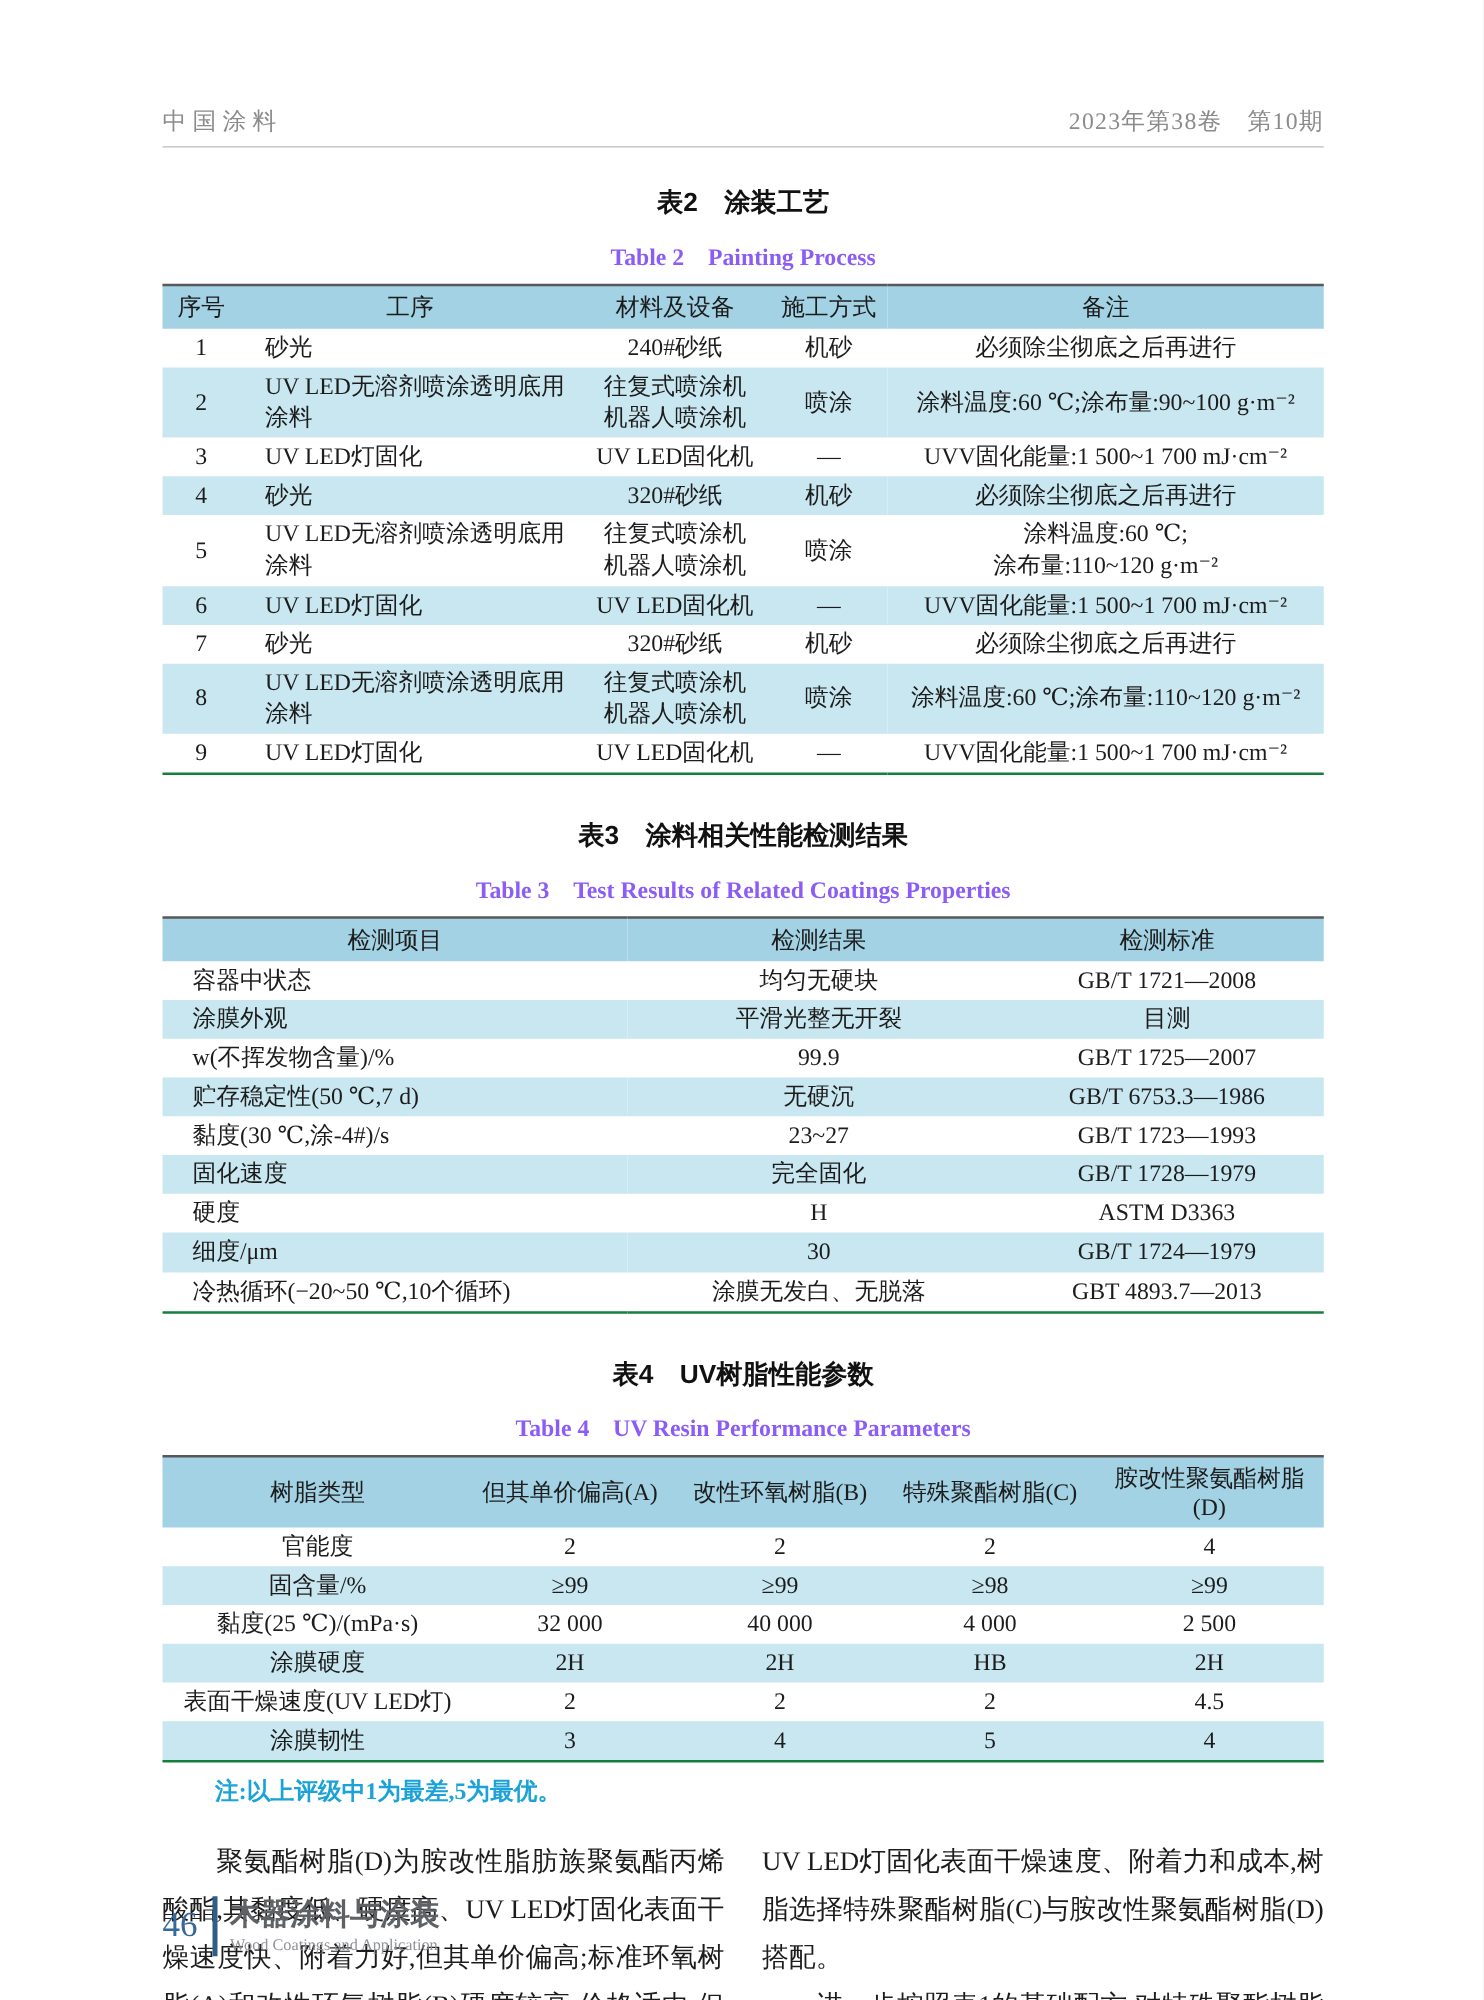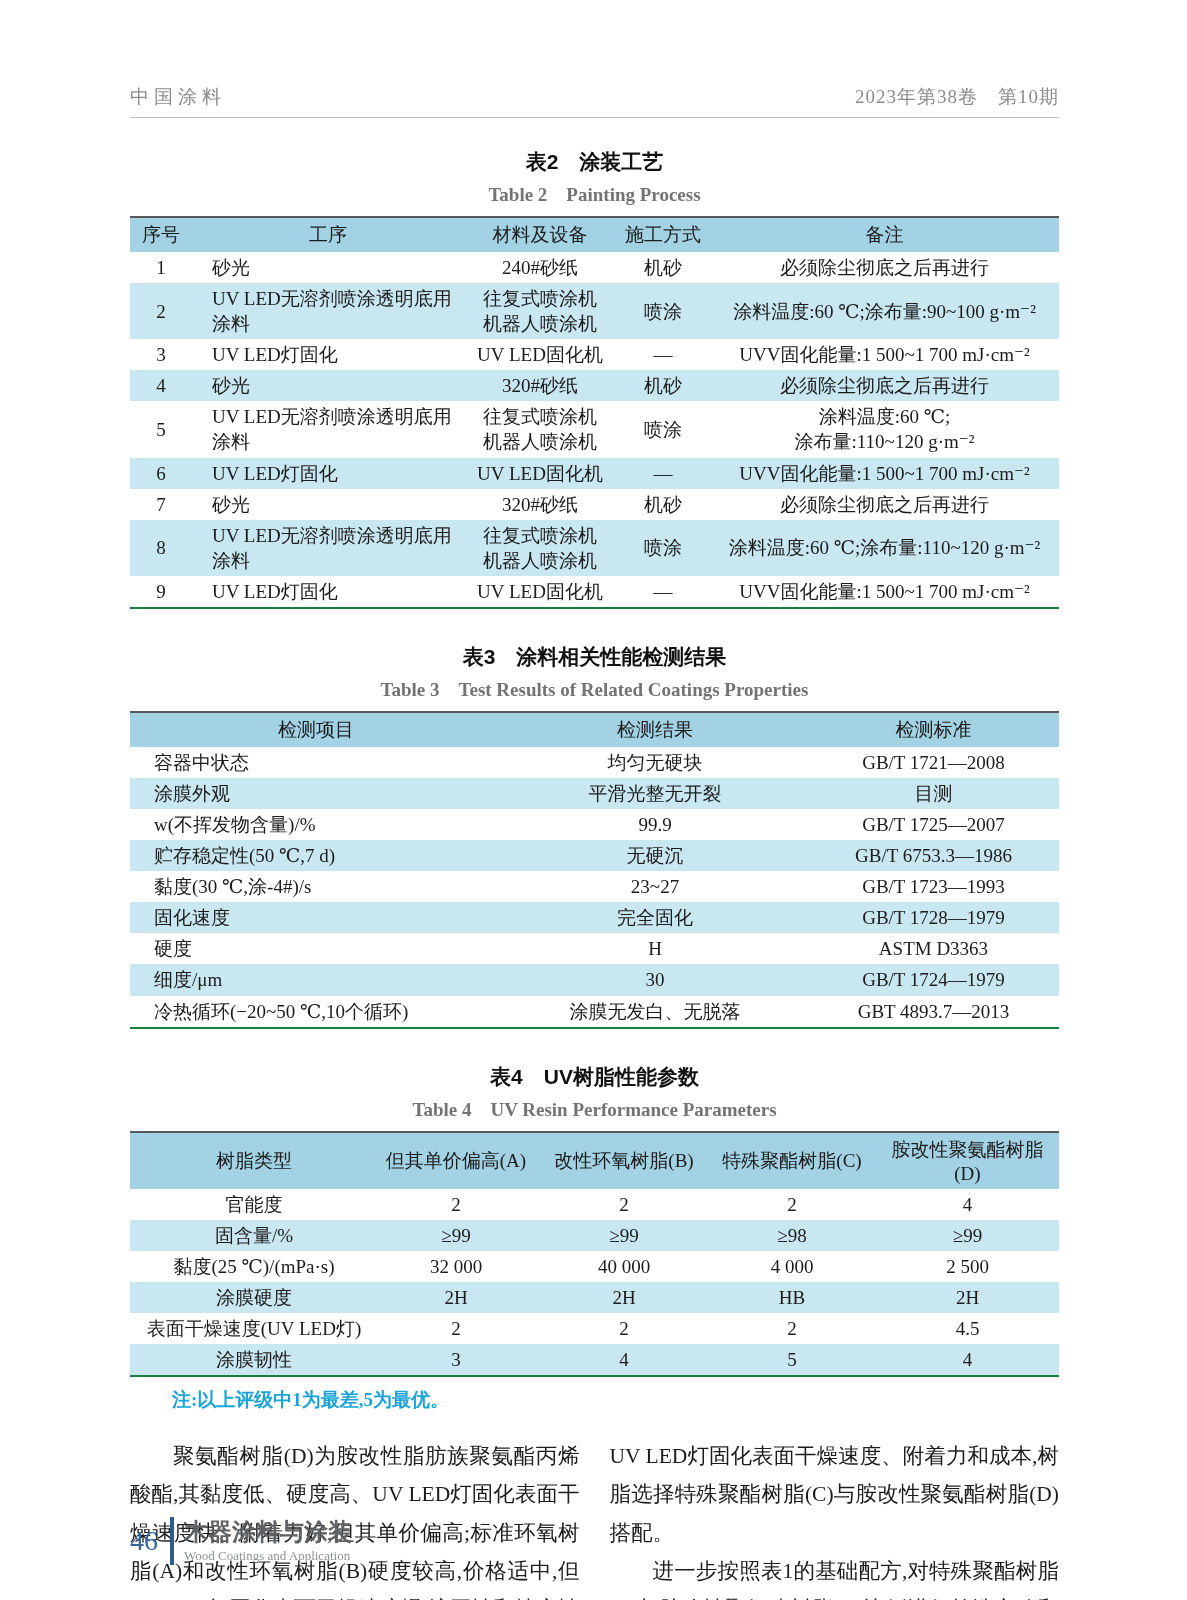--- a/index.html
+++ b/index.html
@@ -23,22 +23,22 @@
   }
   .run-head .jname{letter-spacing:5px;}
   .run-head .issue{letter-spacing:1px;}
   
   .tbl-title-cn{
     text-align:center;font-weight:bold;font-size:21px;color:#111;
     font-family:"Liberation Sans","DejaVu Sans",sans-serif;
     margin:0;
   }
   .tbl-title-en{
-    text-align:center;font-weight:bold;font-size:19px;color:#737373;
-    margin:6px 0 8px 0;
+    text-align:center;font-weight:bold;font-size:19px;color:#8b5cf6;
+    margin:17px 0 8px 0;
   }
   
   table.data{
     width:100%;border-collapse:collapse;table-layout:fixed;
     font-size:19px;
     border-top:2px solid #58585a;
     border-bottom:2px solid #15803d;
   }
   table.data th{
     background:#a2d2e3;font-weight:normal;

